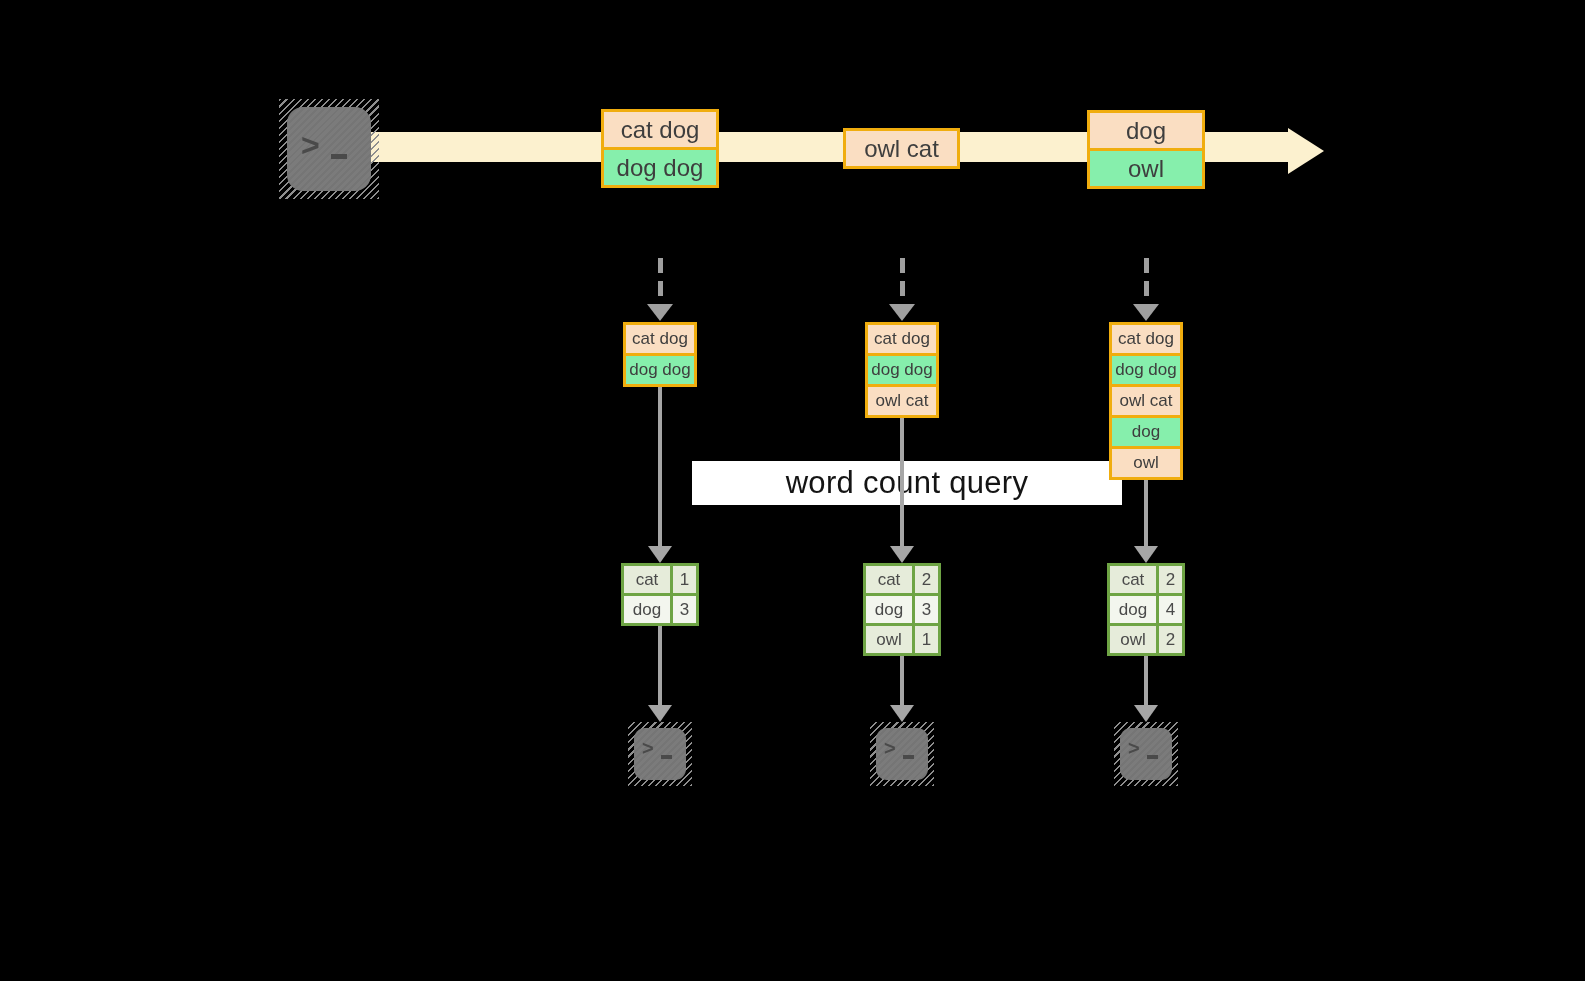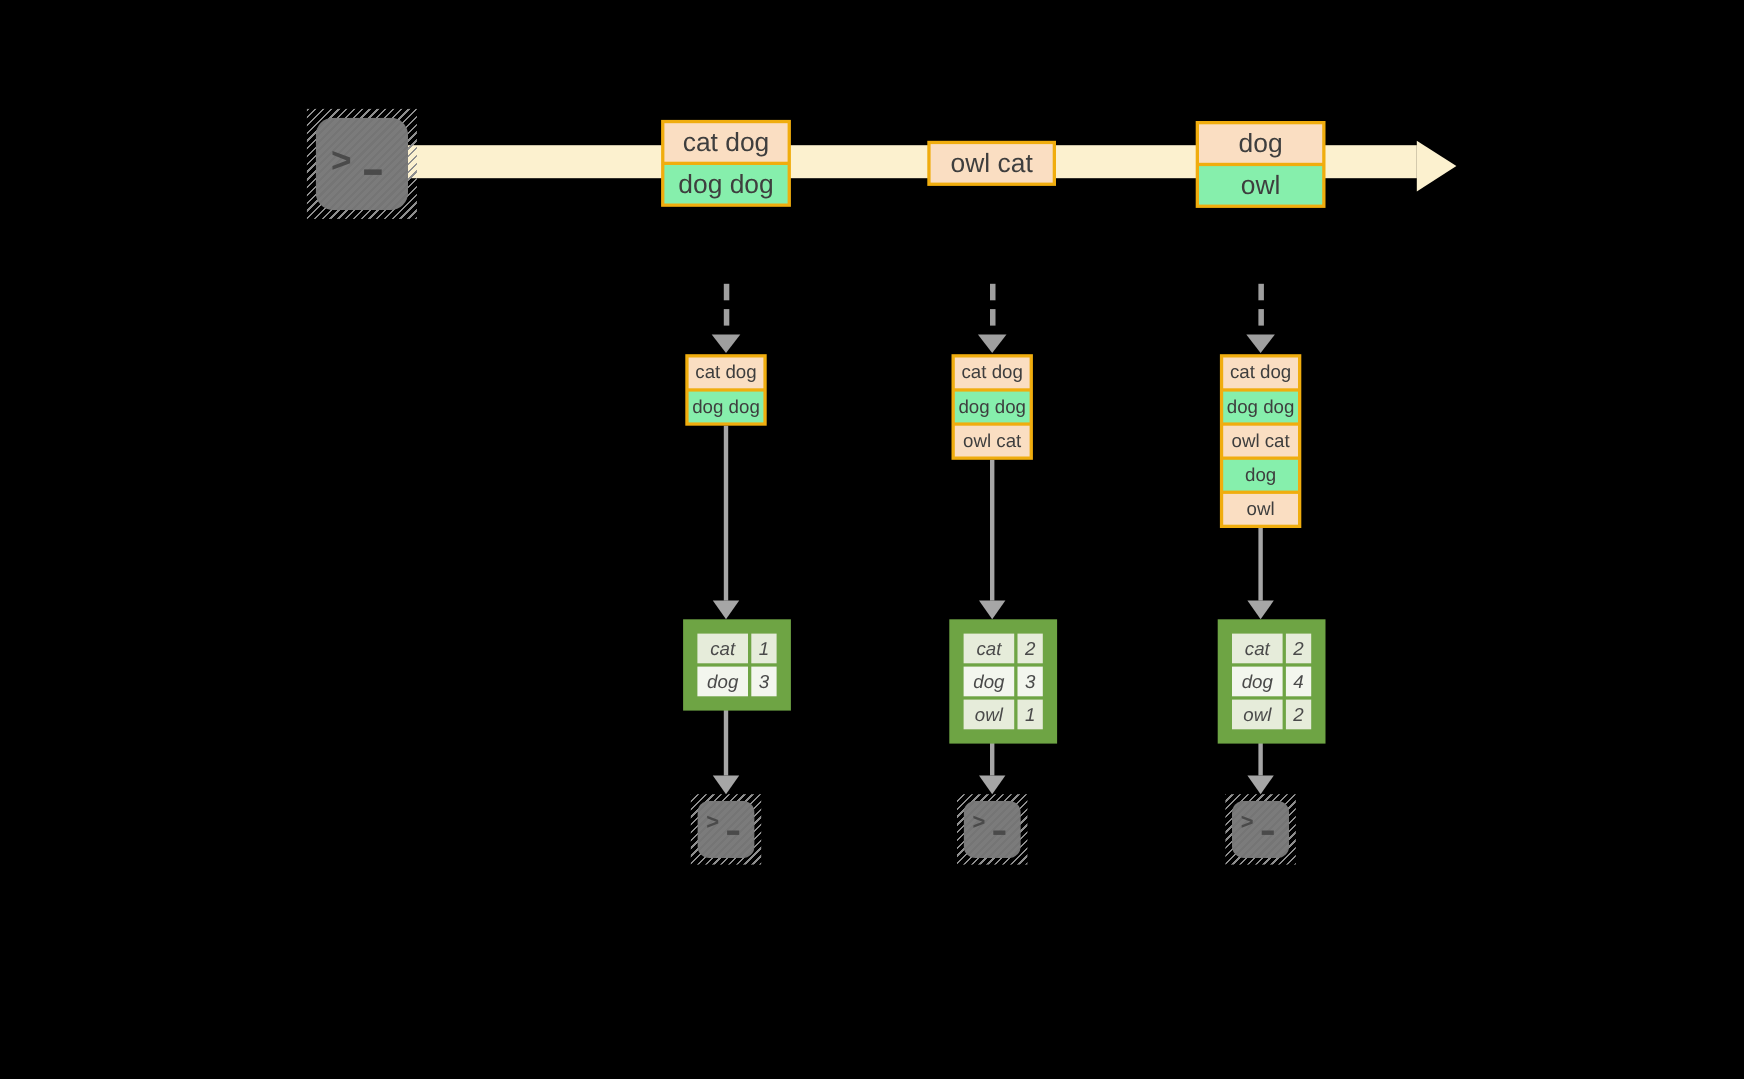--- a/index.html
+++ b/index.html
@@ -37,21 +37,21 @@
   .dash-arrow{position:absolute;width:28px;display:flex;flex-direction:column;align-items:center;z-index:2;}
   .dash-seg{width:5px;height:15px;background:#9f9f9f;margin-bottom:8px;}
   .dash-head{width:0;height:0;border-left:13px solid transparent;border-right:13px solid transparent;border-top:17px solid #9f9f9f;}
   
   .vline{position:absolute;width:4px;background:#a6a6a6;z-index:2;}
   .vhead{position:absolute;width:0;height:0;border-left:12px solid transparent;border-right:12px solid transparent;border-top:17px solid #a6a6a6;z-index:2;}
   
   .query-label{position:absolute;left:692px;top:461px;width:430px;height:44px;background:#ffffff;z-index:1;
     display:flex;align-items:center;justify-content:center;color:#141414;font-size:31px;letter-spacing:0.3px;}
   
-  .gtable{position:absolute;display:flex;flex-direction:column;gap:3px;padding:13px;background:#6ea444;box-sizing:border-box;z-index:3;font-style:italic;}
+  .gtable{position:absolute;display:flex;flex-direction:column;gap:3px;padding:3px;background:#6ea444;box-sizing:border-box;z-index:3;}
   .grow{display:flex;gap:3px;}
   .gcell{display:flex;align-items:center;justify-content:center;color:#4a4a4a;font-size:17px;height:27px;}
   .gword{width:46px;}
   .gcount{width:23px;}
   .grow.dark .gcell{background:#e6ecda;}
   .grow.light .gcell{background:#f3f6ee;}
 </style>
 </head>
 <body>
 
@@ -105,20 +105,21 @@
     <div class="ocell dark">owl cat</div>
   </div>
   <div class="ostack mid-stack" style="left:1109px;top:322px;">
     <div class="ocell dark">cat dog</div>
     <div class="ocell light">dog dog</div>
     <div class="ocell dark">owl cat</div>
     <div class="ocell light">dog</div>
     <div class="ocell dark">owl</div>
   </div>
 
+  <div class="query-label">word count query</div>
 
   <div class="vline" style="left:658px;top:387px;height:159px;"></div>
   <div class="vhead" style="left:648px;top:546px;"></div>
   <div class="vline" style="left:900px;top:418px;height:128px;"></div>
   <div class="vhead" style="left:890px;top:546px;"></div>
   <div class="vline" style="left:1144px;top:480px;height:66px;"></div>
   <div class="vhead" style="left:1134px;top:546px;"></div>
 
   <div class="gtable" style="left:621px;top:563px;">
     <div class="grow dark">

